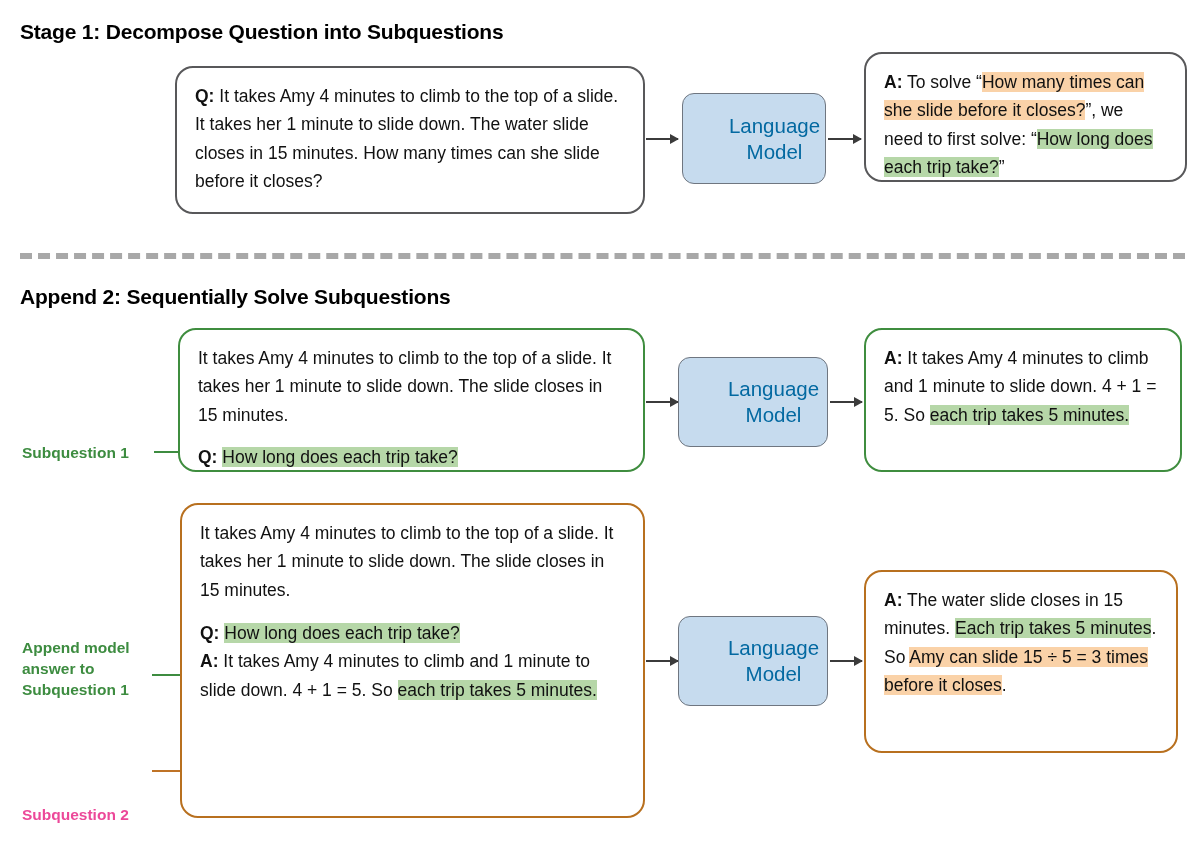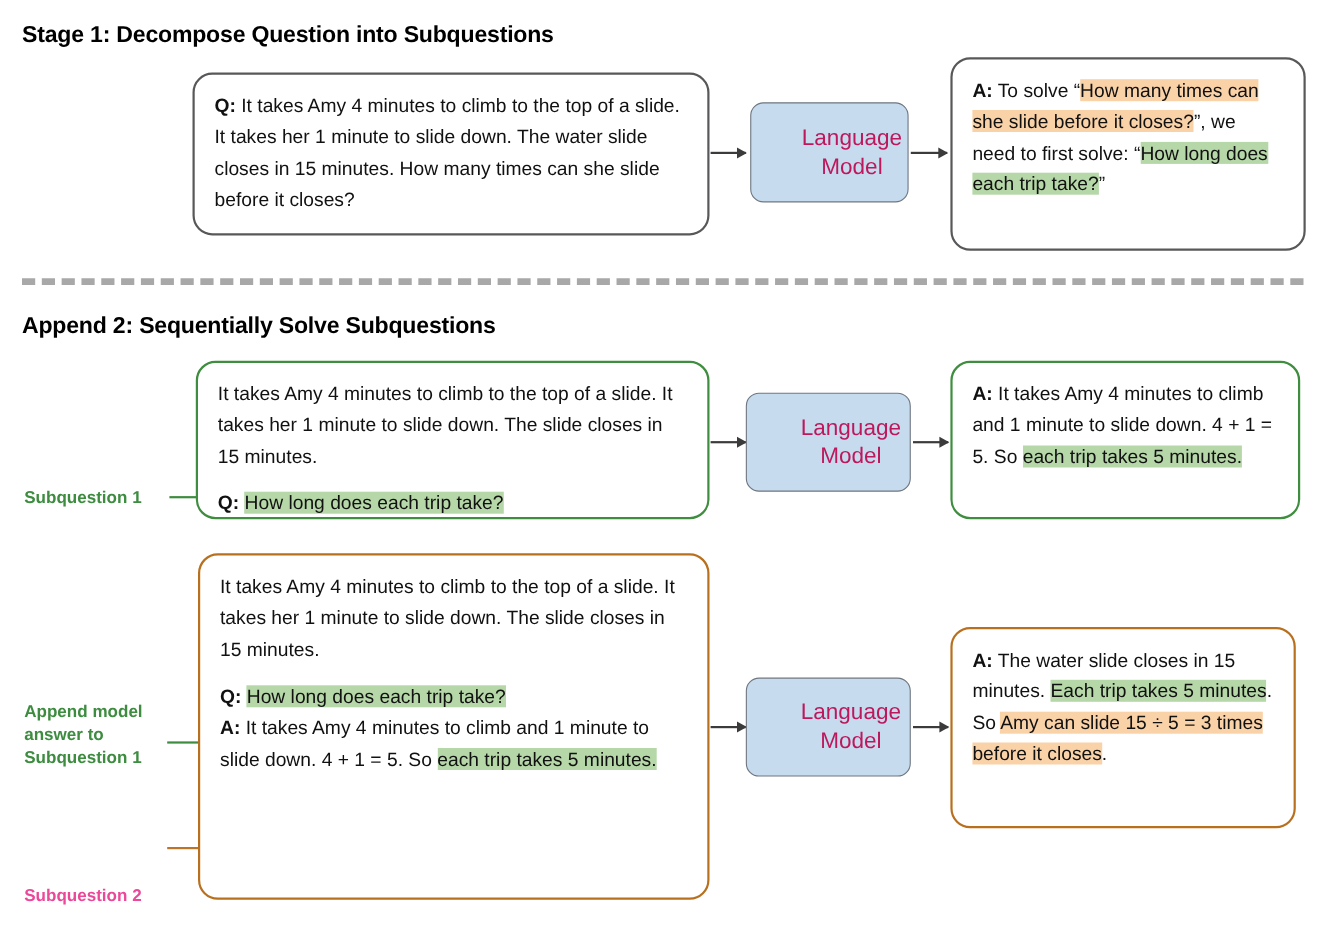--- a/index.html
+++ b/index.html
@@ -55,21 +55,21 @@
     box-sizing: border-box;
     background: #c6dbee;
     border: 1.6px solid #6f7680;
     border-radius: 12px;
     display: flex;
     align-items: center;
     justify-content: center;
     text-align: center;
     font-size: 20.5px;
     line-height: 1.25;
-    color: #be185d;
+    color: #0369a1;
     padding-left: 41px;
   }
 
   
   .arrow {
     position: absolute;
     height: 2px;
     background: #3b3b3b;
   }
   .arrow::after {
@@ -119,21 +119,21 @@
 
 <div class="lm-box" id="s1-lm" style="left:682px; top:93px; width:144px; height:91px;">
   <div>
     <span>Language</span><br>
     <span>Model</span>
   </div>
 </div>
 
 <div class="arrow" style="left:828px; top:138px; width:33px;"></div>
 
-<div class="card" id="s1-answer" style="left:864px; top:52px; width:323px; height:176px;">
+<div class="card" id="s1-answer" style="left:864px; top:52px; width:323px; height:130px;">
   <span class="bold">A:</span><span> To solve “</span><span class="hl-orange">How many times can she slide before it closes?</span><span>”, we need to first solve: “</span><span class="hl-green">How long does each trip take?</span><span>”</span>
 </div>
 
 <div class="divider"></div>
 
 <div class="stage-title" id="stage2-title">Append 2: Sequentially Solve Subquestions</div>
 
 <div class="annot green" style="left:22px; top:443px;">Subquestion 1</div>
 <div class="leader green" style="left:154px; top:451px; width:48px;"></div>
 

